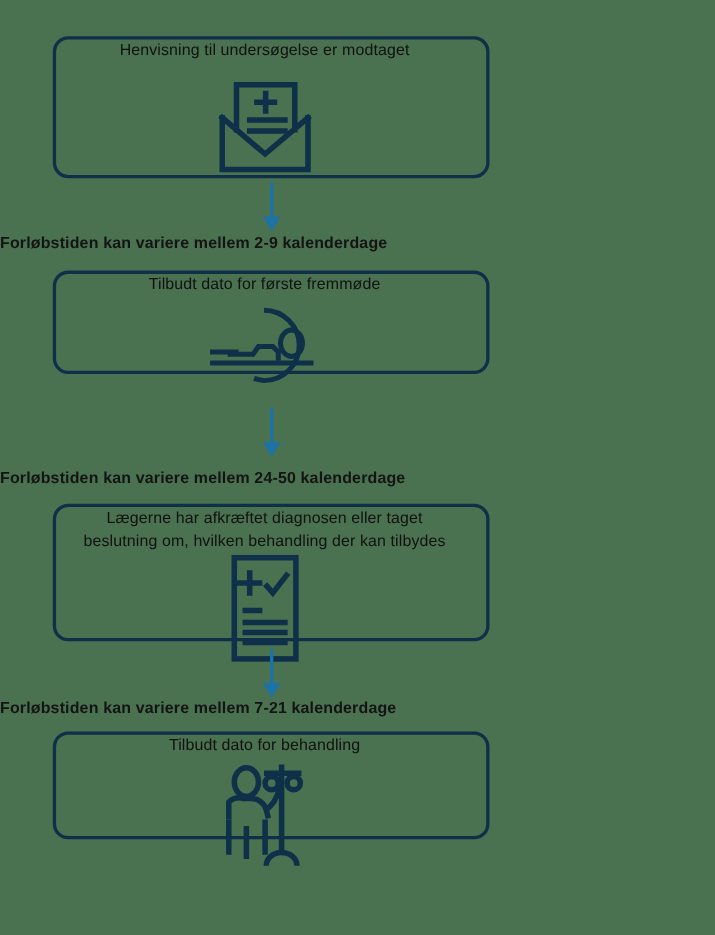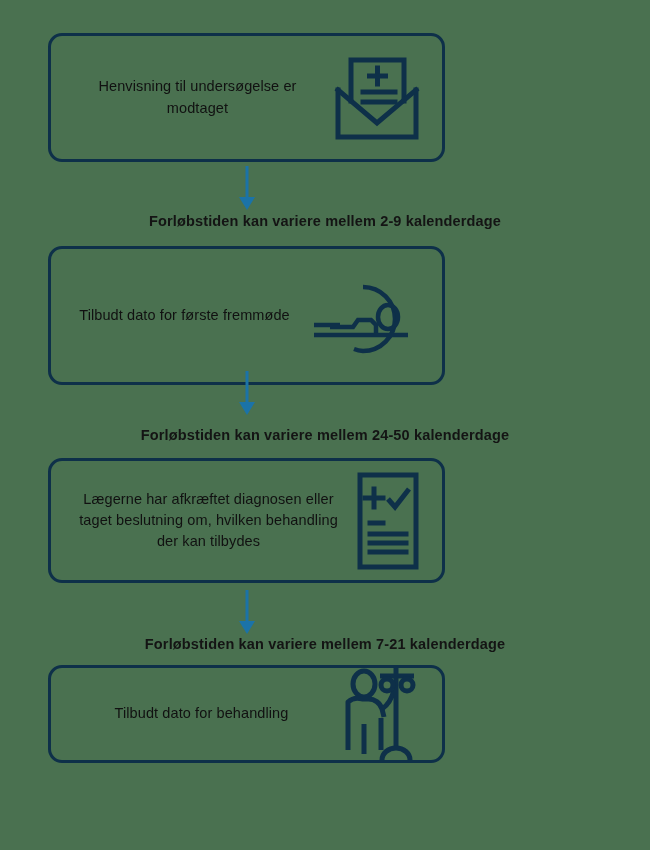--- a/index.html
+++ b/index.html
@@ -23,21 +23,21 @@
 
   
   .step-box {
     position: absolute;
     left: 48px;
     width: 397px;
     box-sizing: border-box;
     border: 3px solid #0e3049;
     border-radius: 14px;
     display: flex;
-    flex-direction: row;
+    flex-direction: column;
     align-items: center;
     justify-content: space-between;
     padding: 0 22px 0 10px;
   }
   .step-label {
     flex: 1 1 auto;
     text-align: center;
     color: #111111;
     font-size: 14.5px;
     line-height: 1.45;
@@ -61,21 +61,21 @@
     height: 46px;
     pointer-events: none;
   }
   .connector svg { display: block; }
 
   
   .caption {
     position: absolute;
     left: 0;
     width: 650px;
-    text-align: center;
+    text-align: left;
     color: #141414;
     font-size: 14.5px;
     font-weight: bold;
     letter-spacing: 0.15px;
   }
 </style>
 </head>
 <body>
 
 <div id="flow">
@@ -103,21 +103,21 @@
   <div class="connector" style="top:166px;">
     <svg width="650" height="46" viewBox="0 0 650 46" fill="none">
       <g>
         <line x1="247" y1="0" x2="247" y2="33" stroke="#1b73a8" stroke-width="3"></line>
         <polygon points="247,44 239,31 255,31" fill="#1b73a8"></polygon>
       </g>
     </svg>
   </div>
   <div class="caption" style="top:213px;">Forløbstiden kan variere mellem 2-9 kalenderdage</div>
 
-  <div class="step-box" style="top:246px; height:139px;">
+  <div class="step-box" style="top:246px; height:94px;">
     <div class="step-label">Tilbudt dato for første fremmøde</div>
     <div class="step-icon">
       <svg width="112" height="82" viewBox="0 0 112 82" fill="none" stroke="#0e3049" stroke-width="4.5" stroke-linecap="butt" stroke-linejoin="miter">
 
         <path d="M 55 12 A 32 32 0 1 1 55 76 A 32 32 0 0 1 46 74"></path>
 
         <ellipse cx="80" cy="42" rx="10" ry="12"></ellipse>
 
         <path d="M 22 52 L 45 52 L 50 45 L 63 45 L 68 50 L 68 58"></path>
 

